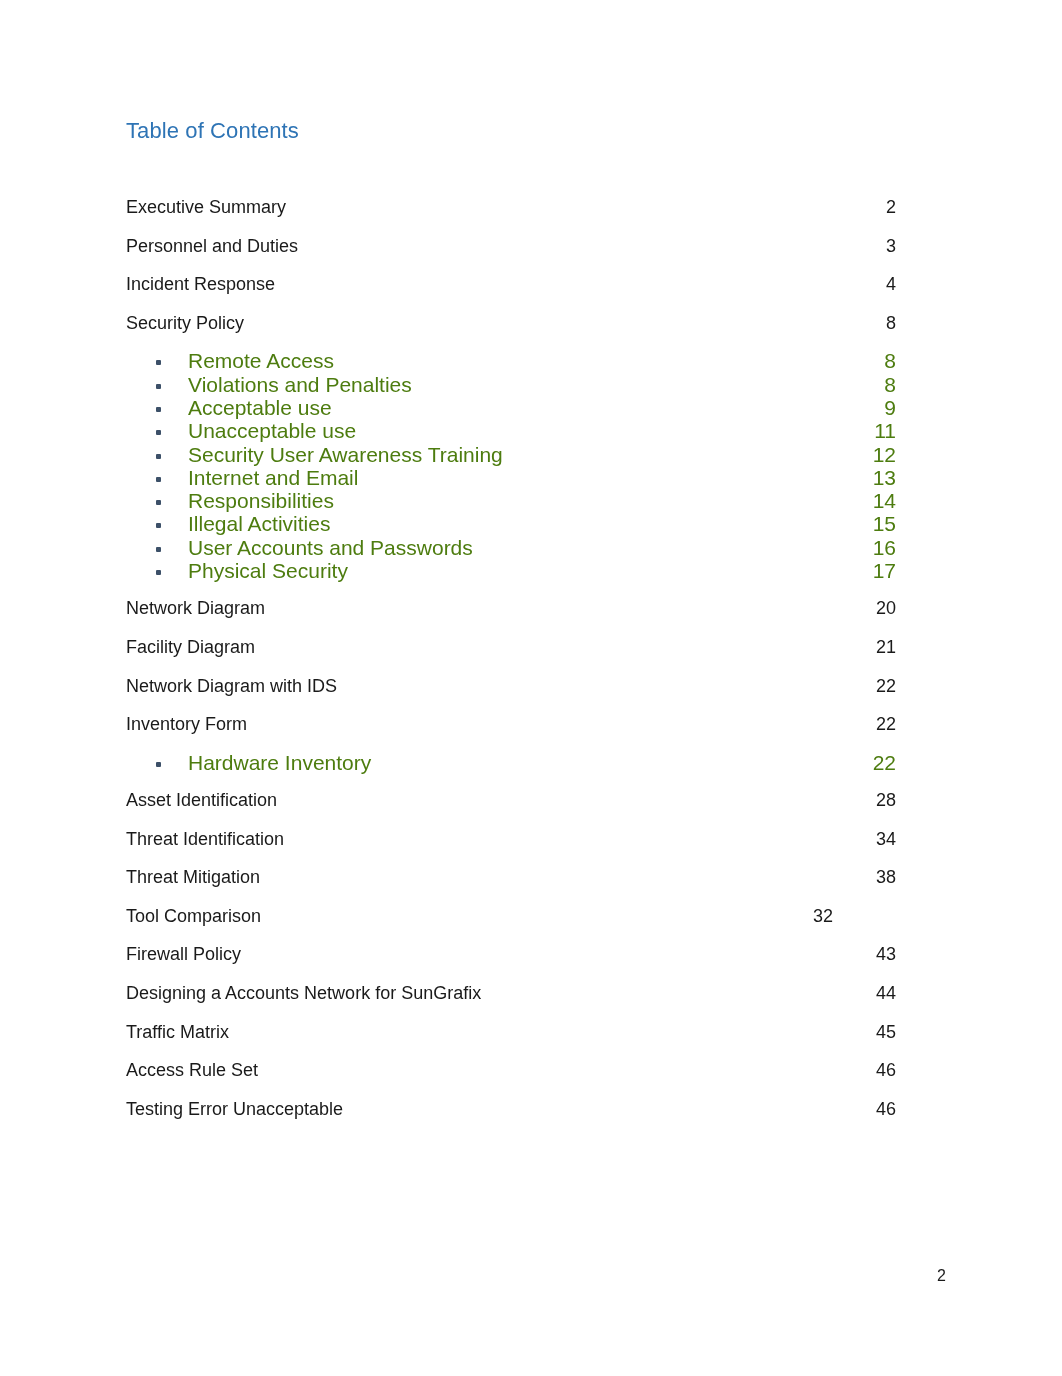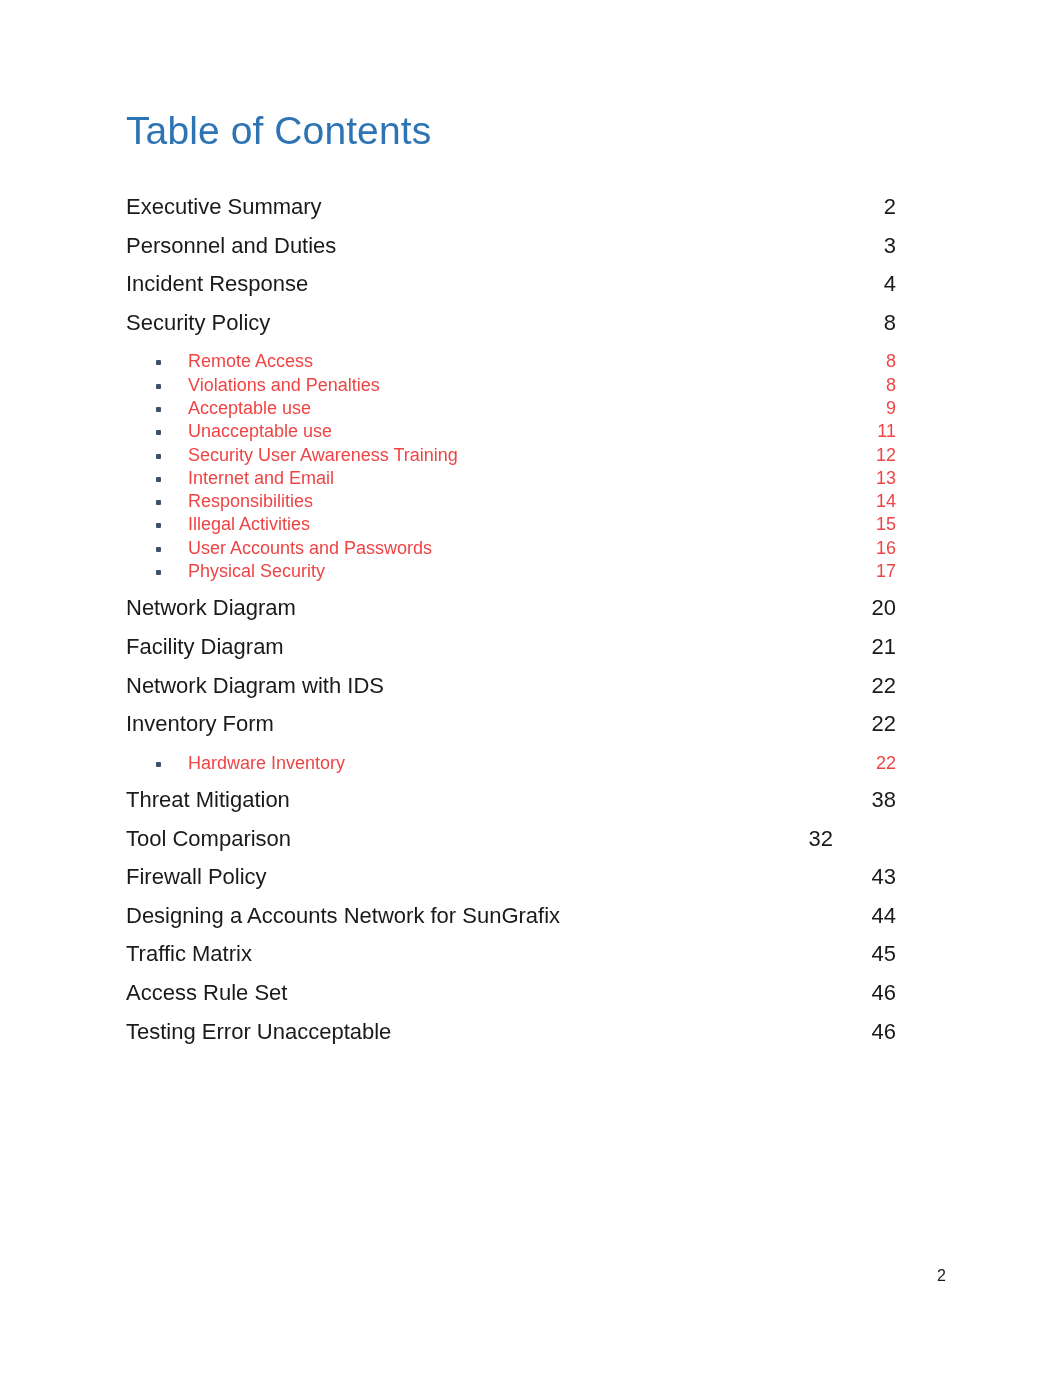--- a/index.html
+++ b/index.html
@@ -22,35 +22,35 @@
   }
   .doc-body {
     position: absolute;
     left: 126px;
     top: 112px;
     width: 770px;
   }
 
   
   .toc-heading {
-    font-size: 39px;
+    font-size: 22px;
     line-height: 38px;
     font-weight: 400;
     color: #2E74B5;
     letter-spacing: 0.1px;
     margin: 0 0 46px 0;
     white-space: nowrap;
   }
 
   
   .toc-entry {
     position: relative;
     display: block;
     height: 38.6px;
-    font-size: 22px;
+    font-size: 18px;
     line-height: 22px;
     color: #1a1a1a;
   }
   .toc-entry .entry-title {
     position: absolute;
     left: 0;
     top: 0;
     white-space: nowrap;
   }
   .toc-entry .entry-page {
@@ -73,23 +73,23 @@
     margin: 0;
     padding: 0;
     list-style: none;
   }
   .toc-sublist.pad-bottom { padding-bottom: 14px; }
 
   .toc-subitem {
     position: relative;
     display: block;
     height: 23.3px;
-    font-size: 18px;
+    font-size: 21px;
     line-height: 22px;
-    color: #ef4444;
+    color: #4d7c0f;
   }
   .toc-subitem .bullet-marker {
     position: absolute;
     left: 30px;
     top: 10px;
     width: 5px;
     height: 5px;
     background: #3C5068;
     border-radius: 1px;
   }
@@ -217,20 +217,28 @@
 
     <ul class="toc-sublist pad-bottom">
       <li class="toc-subitem">
         <span class="bullet-marker"></span>
         <span class="subitem-title">Hardware Inventory</span>
         <span class="subitem-page">22</span>
       </li>
     </ul>
 
     <div class="toc-entry">
+      <span class="entry-title">Asset Identification</span>
+      <span class="entry-page">28</span>
+    </div>
+    <div class="toc-entry">
+      <span class="entry-title">Threat Identification</span>
+      <span class="entry-page">34</span>
+    </div>
+    <div class="toc-entry">
       <span class="entry-title">Threat Mitigation</span>
       <span class="entry-page">38</span>
     </div>
     <div class="toc-entry">
       <span class="entry-title">Tool Comparison</span>
       <span class="entry-page page-shift">32</span>
     </div>
     <div class="toc-entry">
       <span class="entry-title">Firewall Policy</span>
       <span class="entry-page">43</span>

